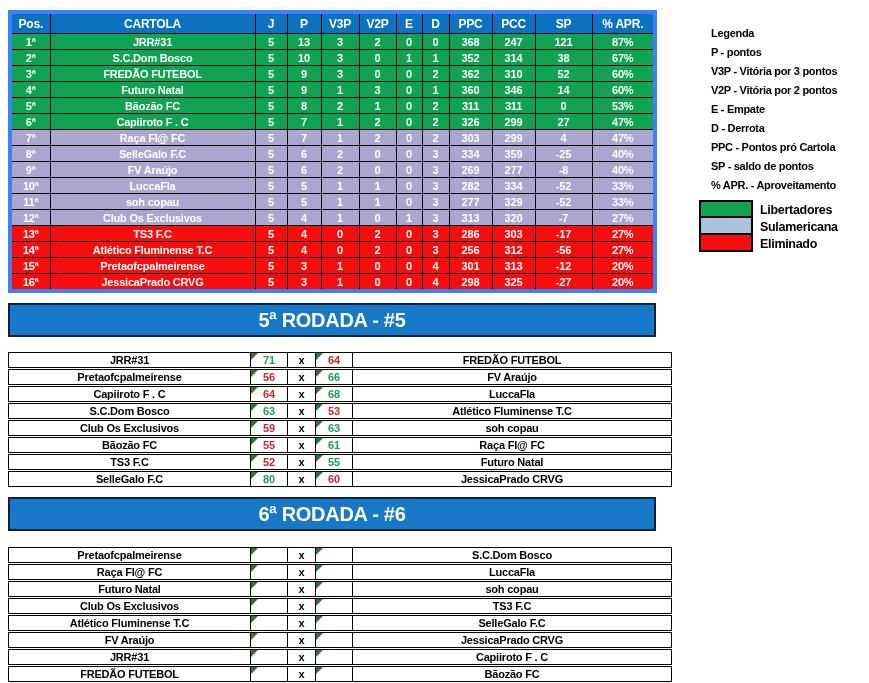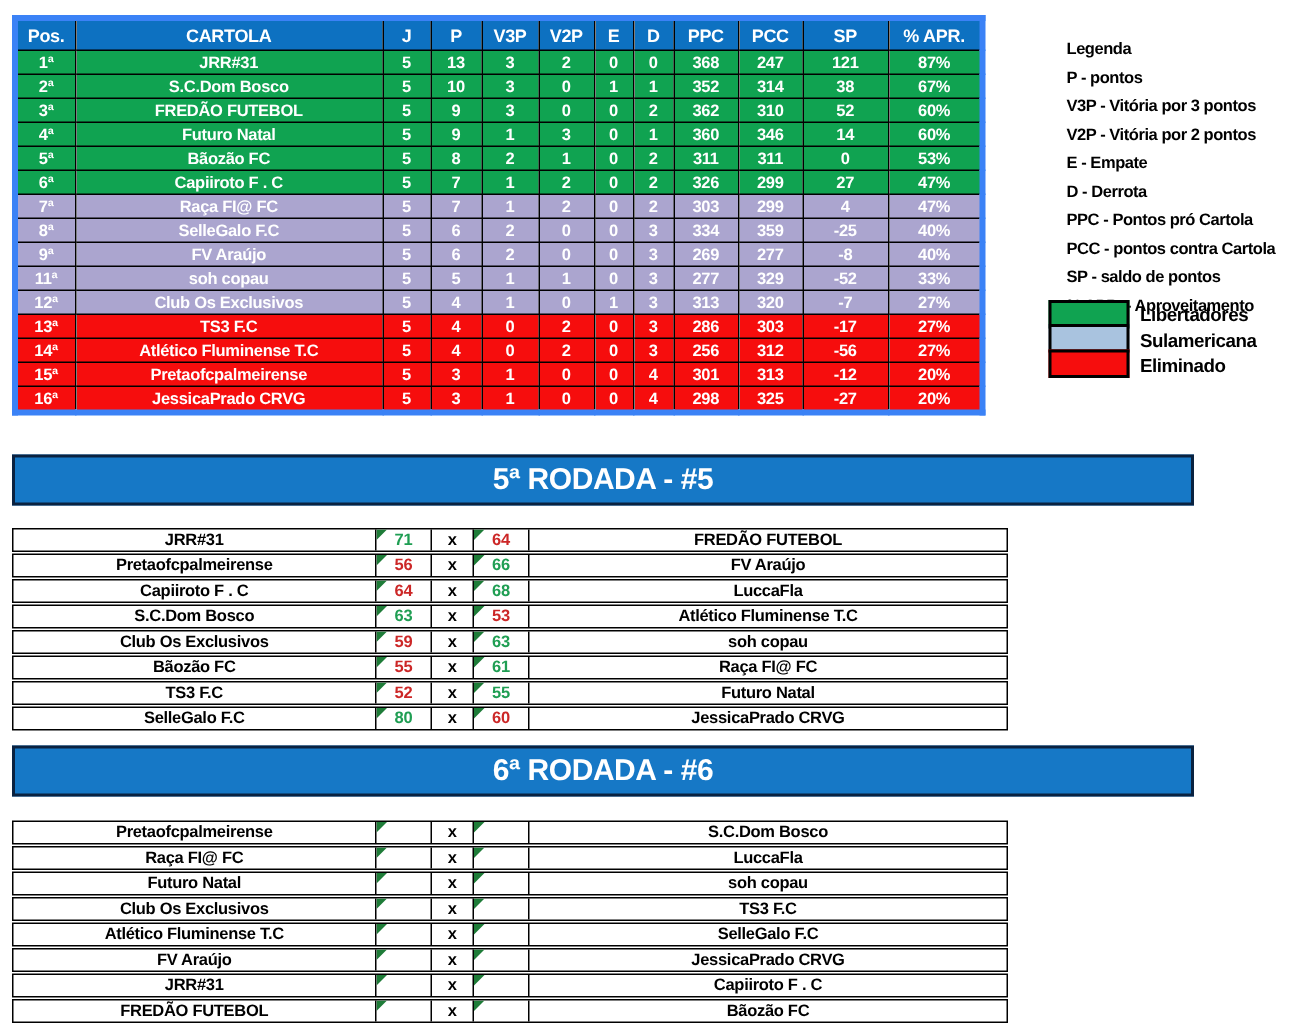--- a/index.html
+++ b/index.html
@@ -37,21 +37,21 @@
     width:54px;height:19px;border:2px solid #000;box-sizing:border-box;
     margin-right:7px;flex:none;
   }
   .swatch.libertadores{background:var(--legend_green);}
   .swatch.sulamericana{background:var(--legend_blue);}
   .swatch.eliminado{background:var(--legend_red);}
   .zone-label{font-size:12.5px;font-weight:bold;color:#000;letter-spacing:-0.3px;white-space:nowrap;}
 
   
   .banner{
-    position:absolute;left:8px;width:788px;height:34px;box-sizing:border-box;
+    position:absolute;left:8px;width:648px;height:34px;box-sizing:border-box;
     background:var(--banner_blue);border:2px solid #0a2240;
     display:flex;align-items:center;justify-content:center;
     color:#fff;font-size:20px;font-weight:bold;letter-spacing:-0.3px;
   }
   .banner5{top:303px;}
   .banner6{top:497px;}
 
   
   .fixtures{position:absolute;left:8px;width:664px;}
   .fixtures5{top:352px;}
@@ -241,20 +241,34 @@
         <td>2</td>
         <td>0</td>
         <td>0</td>
         <td>3</td>
         <td>269</td>
         <td>277</td>
         <td>-8</td>
         <td>40%</td>
       </tr>
 
+      <tr class="sulamericana">
+        <td>10ª</td>
+        <td>LuccaFla</td>
+        <td>5</td>
+        <td>5</td>
+        <td>1</td>
+        <td>1</td>
+        <td>0</td>
+        <td>3</td>
+        <td>282</td>
+        <td>334</td>
+        <td>-52</td>
+        <td>33%</td>
+      </tr>
 
       <tr class="sulamericana">
         <td>11ª</td>
         <td>soh copau</td>
         <td>5</td>
         <td>5</td>
         <td>1</td>
         <td>1</td>
         <td>0</td>
         <td>3</td>
@@ -350,21 +364,20 @@
     <div>V3P - Vitória por 3 pontos</div>
 
     <div>V2P - Vitória por 2 pontos</div>
 
     <div>E - Empate</div>
 
     <div>D - Derrota</div>
 
     <div>PPC - Pontos pró Cartola</div>
 
-    <div>PCC - pontos contra Cartola</div>
 
     <div>SP - saldo de pontos</div>
 
     <div>% APR. - Aproveitamento</div>
 
 </div>
 
 <div class="zone-legend">
 
     <div class="zone-row">

